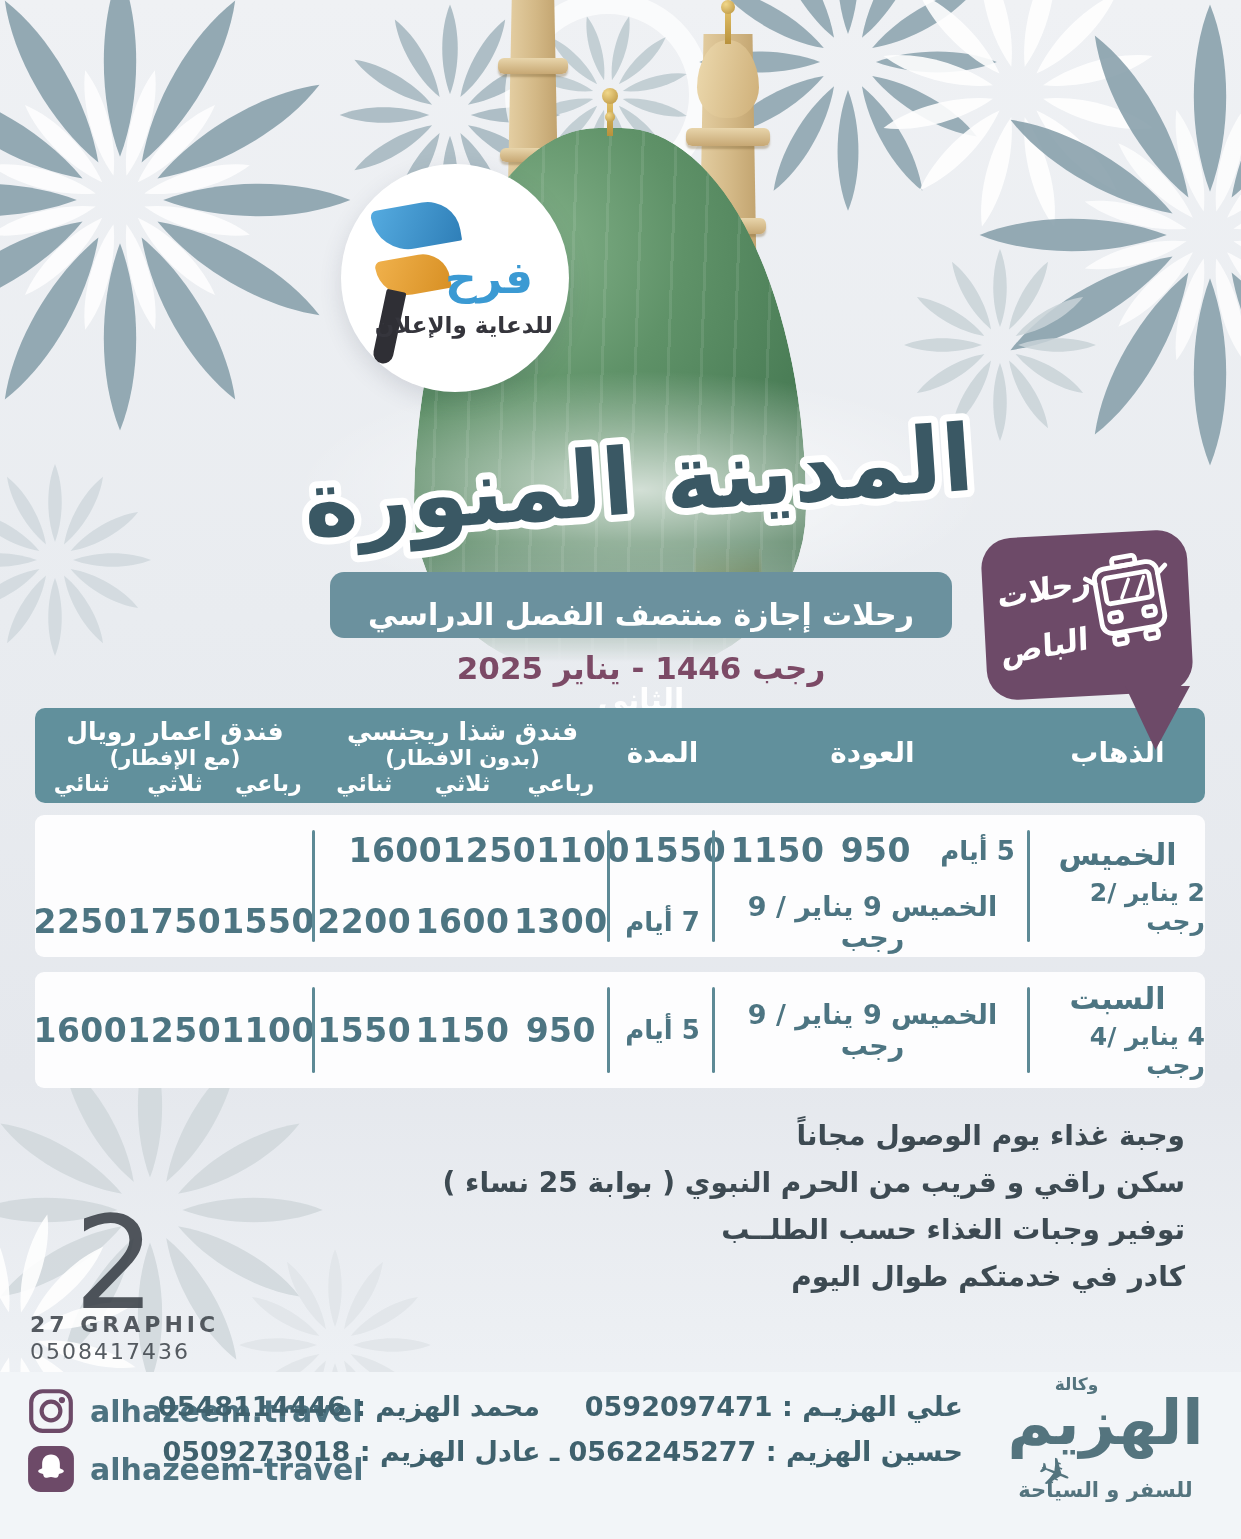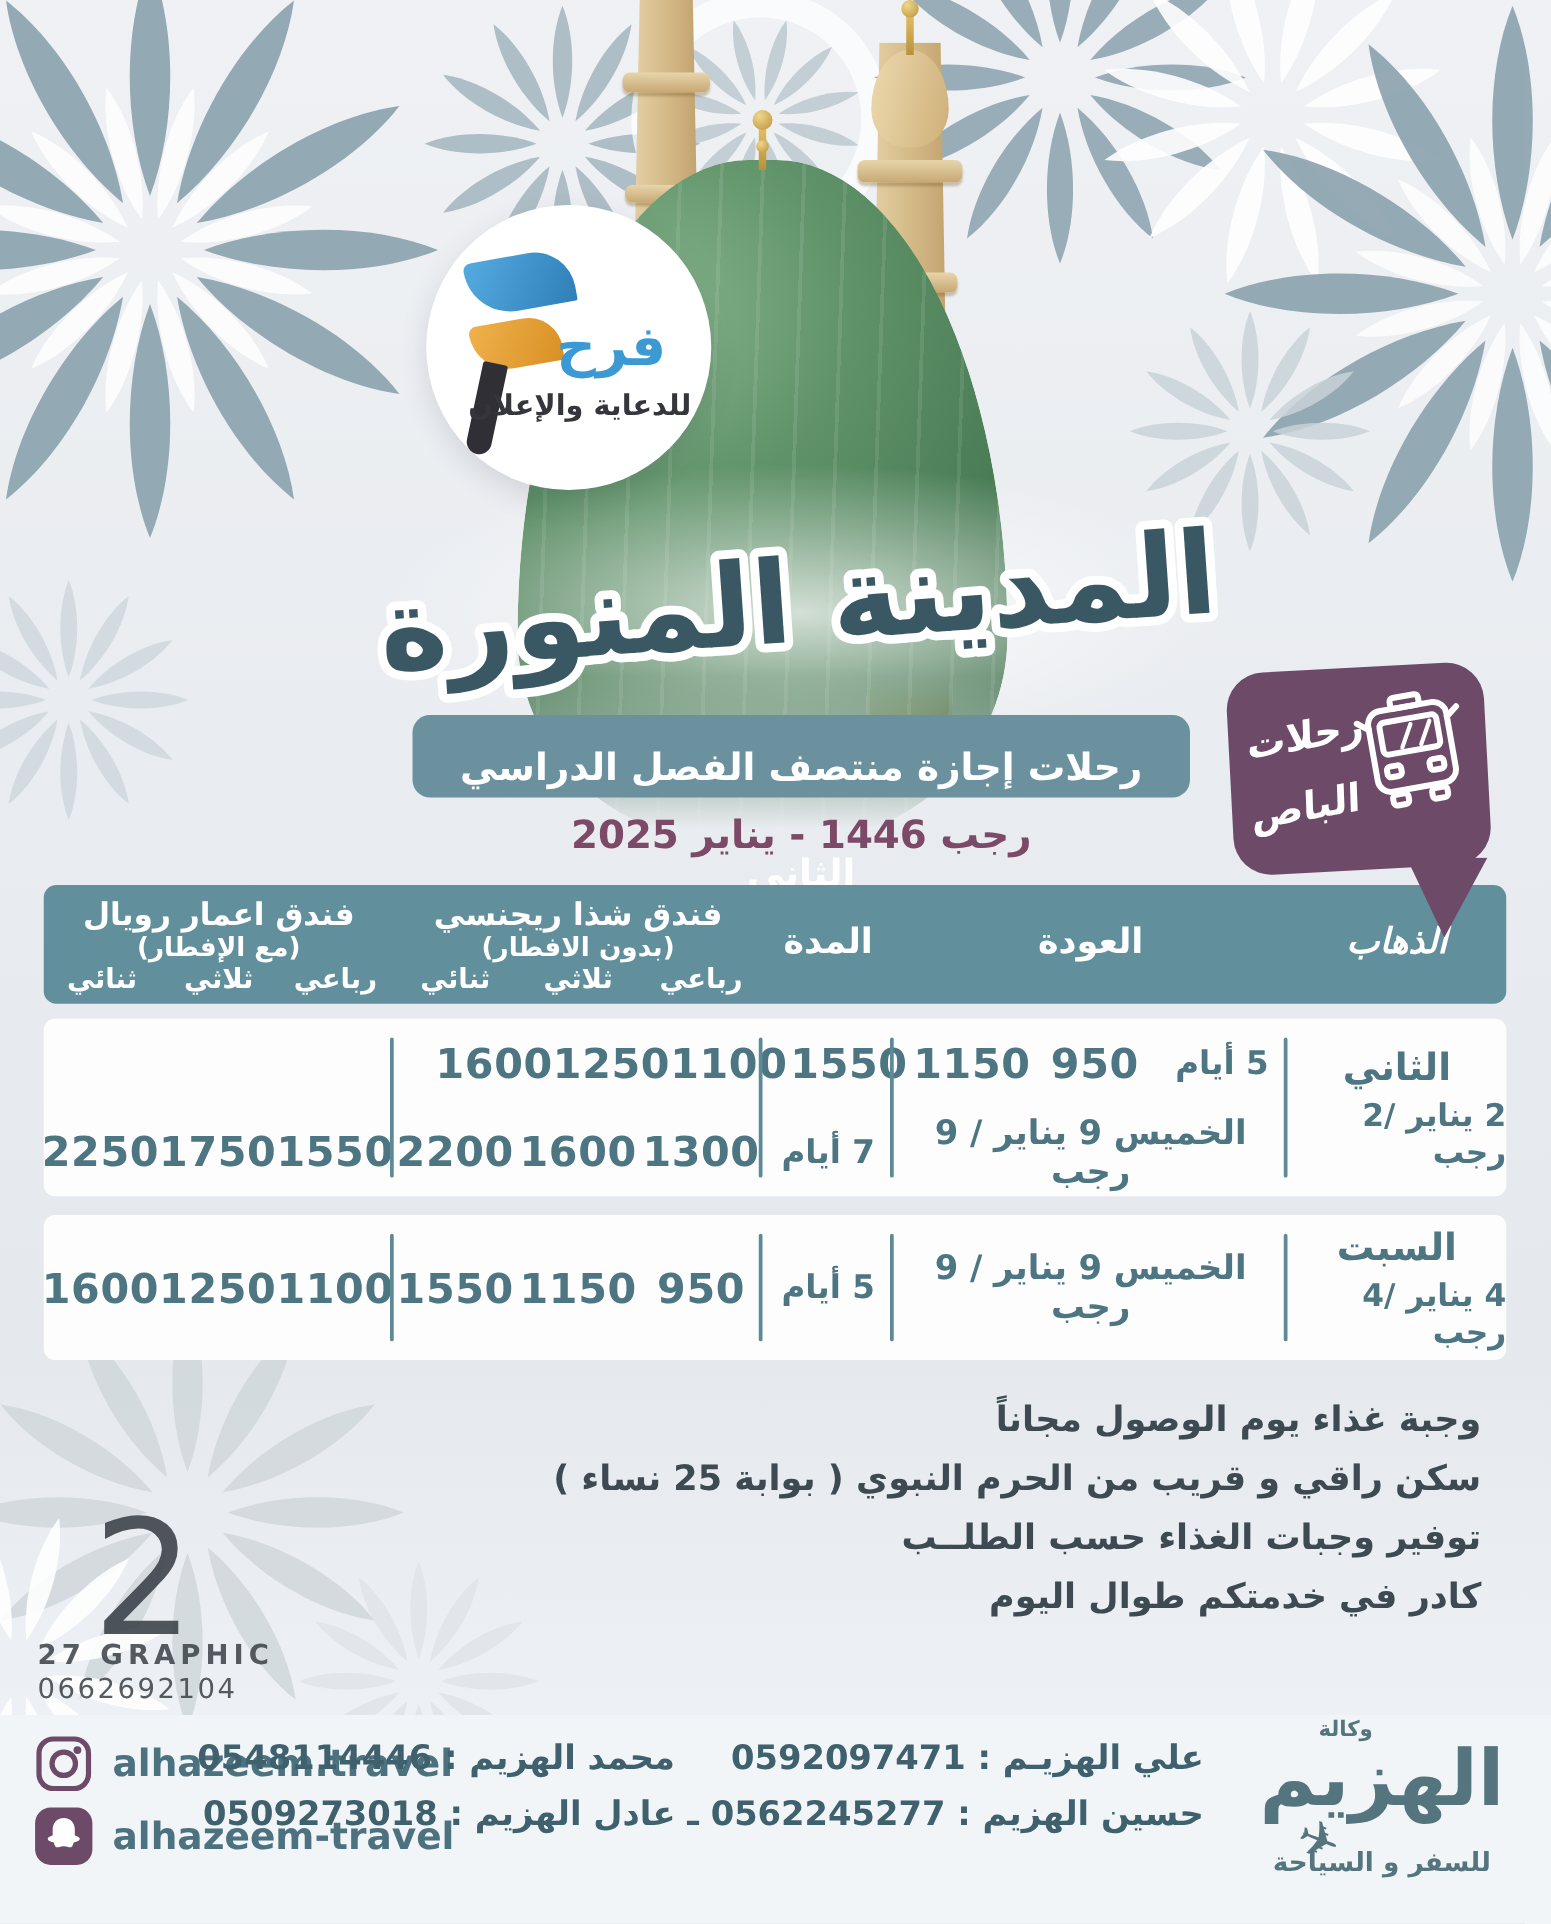--- a/index.html
+++ b/index.html
@@ -55,21 +55,21 @@
   .bus-tail{position:absolute;left:1118px;top:686px;width:72px;height:64px;background:#6d4a68;
     clip-path:polygon(10% 0,100% 0,52% 100%);z-index:7;}
   .bus-inner{position:absolute;inset:0;transform:rotate(-7deg);}
   .bus-word1{position:absolute;left:18px;top:30px;color:#fff;font-size:31px;font-weight:bold;transform:skewX(-8deg);}
   .bus-word2{position:absolute;left:12px;top:86px;color:#fff;font-size:31px;font-weight:bold;transform:skewX(-8deg);}
   .bus-icon{position:absolute;right:10px;top:26px;}
   
   .thead{position:absolute;left:35px;top:708px;width:1170px;height:95px;z-index:6;
     background:#61909c;border-radius:10px;display:flex;direction:rtl;color:#fff;}
   .th{text-align:center;font-weight:bold;}
-  .th.depart{width:175px;font-size:28px;padding-top:28px;font-style:italic;}
+  .th.depart{width:175px;font-size:28px;padding-top:28px;}
   .th.ret{width:315px;font-size:28px;padding-top:28px;}
   .th.dur{width:105px;font-size:28px;padding-top:28px;}
   .th.hotel{display:flex;flex-direction:column;}
   .th.hotel.shada{width:295px;}
   .th.hotel.emaar{width:280px;}
   .hotel-name{font-size:25px;margin-top:9px;}
   .hotel-meal{font-size:21px;margin-top:0px;}
   .occ-row{display:flex;direction:rtl;margin-top:auto;margin-bottom:7px;}
   .occ-row span{flex:1;font-size:22px;font-weight:bold;}
   .tgroup{position:absolute;left:35px;width:1170px;background:#fdfdfe;border-radius:9px;z-index:6;
@@ -226,21 +226,21 @@
       </div>
     </div>
   </div>
 
   <div class="tgroup g1">
     <div class="vline vl-1"></div>
     <div class="vline vl-2"></div>
     <div class="vline vl-3"></div>
     <div class="vline vl-4"></div>
     <div class="depart-cell">
-      <span class="depart-day">الثاني</span>
+      <span class="depart-day">الخميس</span>
       <span class="depart-date">2 يناير /2 رجب</span>
     </div>
     <div class="opts">
       <div class="opt">
         <span class="dur">5 أيام</span>
         <div class="prices shada">
           <span>950</span>
           <span>1150</span>
           <span>1550</span>
         </div>
@@ -297,21 +297,21 @@
   <div class="features">
     <div>وجبة غذاء يوم الوصول مجاناً</div>
     <div>سكن راقي و قريب من الحرم النبوي ( بوابة 25 نساء )</div>
     <div>توفير وجبات الغذاء حسب الطلــب</div>
     <div>كادر في خدمتكم  طوال اليوم</div>
   </div>
 
   <div class="credit">
     <div class="credit-mark">2</div>
     <div class="credit-name">27 GRAPHIC</div>
-    <div class="credit-phone">0662692104</div>
+    <div class="credit-phone">0508417436</div>
   </div>
 
   <div class="footer">
     <div class="social-row sr-1">
       <svg width="50" height="50" viewBox="0 0 48 48" fill="none">
         <rect x="5" y="5" width="38" height="38" rx="11" stroke="#6d4a68" stroke-width="4"></rect>
         <circle cx="24" cy="24" r="9" stroke="#6d4a68" stroke-width="4"></circle>
         <circle cx="34.5" cy="13.5" r="3" fill="#6d4a68"></circle>
       </svg>
       <span class="handle">alhazeem.travel</span>

